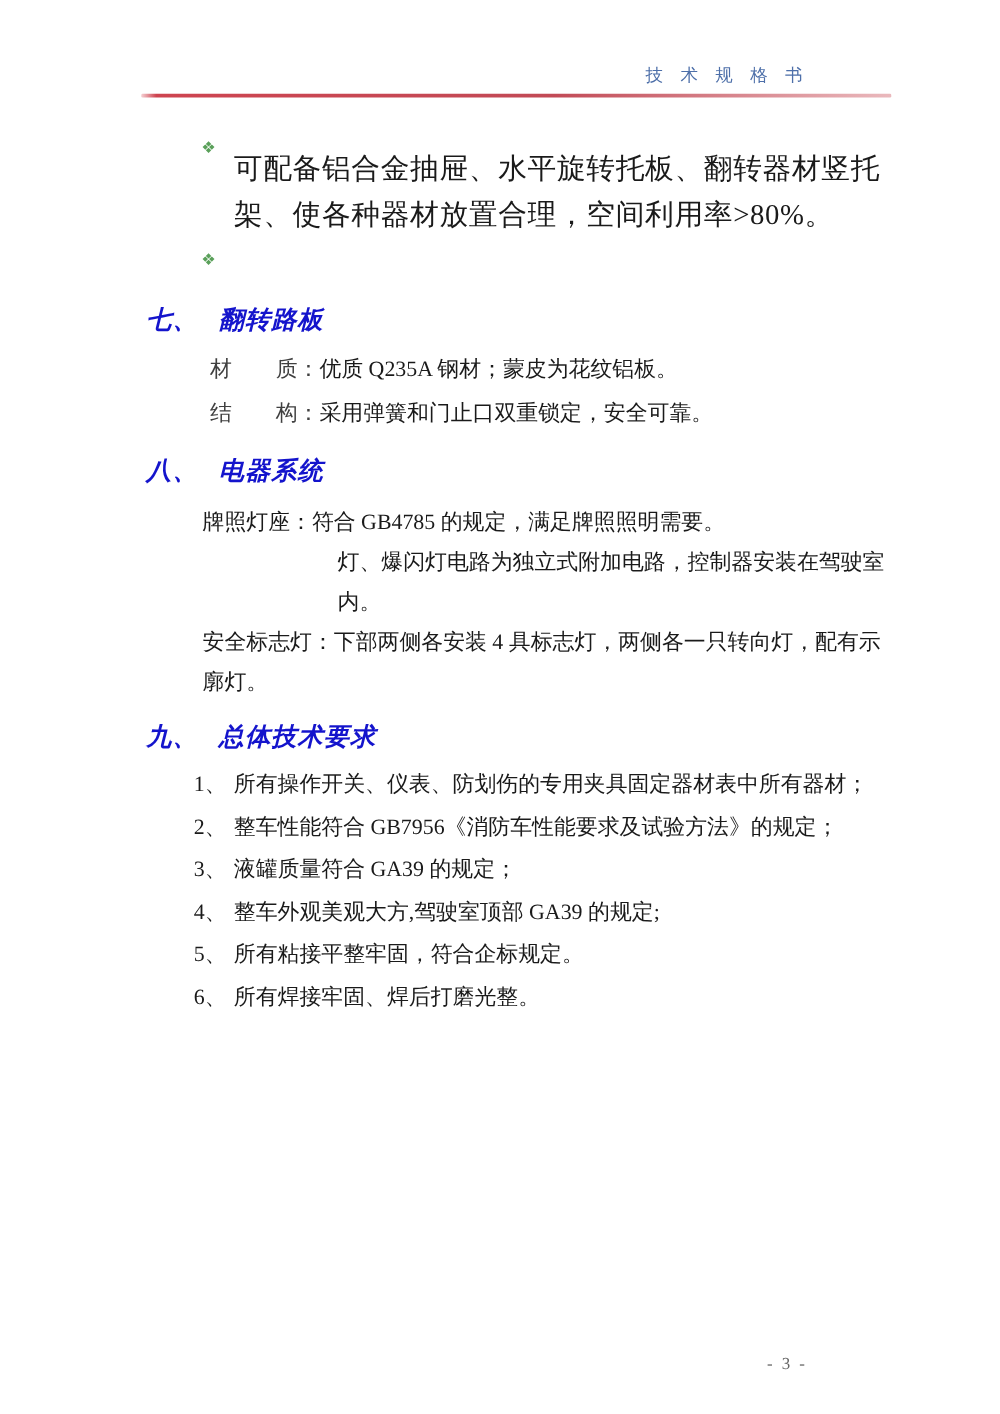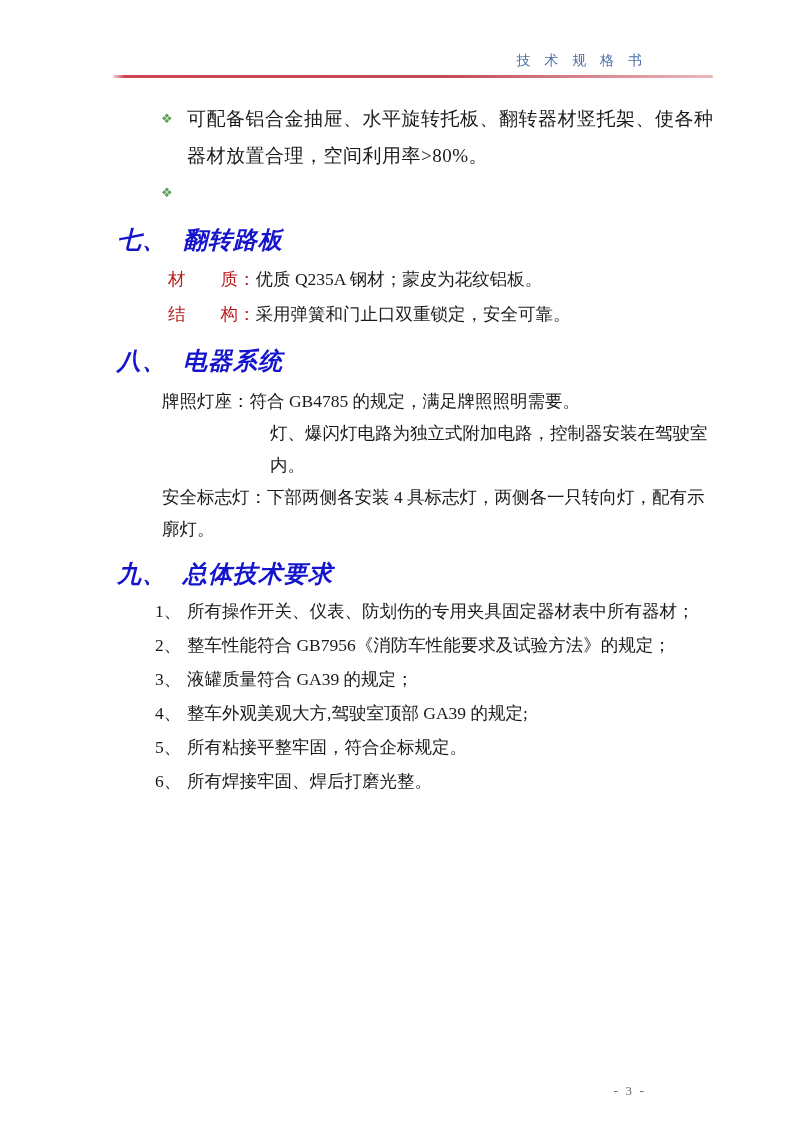--- a/index.html
+++ b/index.html
@@ -45,40 +45,41 @@
     flex: 0 0 26px;
     color: #5aa05a;
     font-family: "DejaVu Sans", sans-serif;
     font-size: 13px;
     line-height: 37px;
     padding-left: 46px;
     box-sizing: content-box;
   }
   .bullet-text {
     flex: 1;
-    font-size: 19px;
+    font-size: 23px;
     line-height: 37px;
     letter-spacing: 0.5px;
+    margin-top: 16px;
   }
   
   .section-heading {
     margin-top: 14px;
     margin-left: 2px;
-    font-size: 24px;
+    font-size: 20px;
     font-weight: bold;
     font-style: italic;
     color: #1414cc;
     line-height: 30px;
     letter-spacing: 1px;
   }
   .section-heading .sec-num { margin-right: 16px; }
   
   .entries { margin-top: 7px; margin-left: 53px; }
   .entry { font-size: 17.5px; line-height: 35px; }
-  .entry-label { color: #b91c1c; }
+  .entry-label { color: #404040; }
   
   .plain-lines { margin-top: 9px; margin-left: 47px; }
   .plain-line { font-size: 17.5px; line-height: 32px; }
   .plain-line.indented { padding-left: 108px; }
   
   .numbered { margin-top: 12px; margin-left: 40px; }
   .numbered-item { display: flex; margin-bottom: 14px; }
   .num-label { flex: 0 0 32px; font-size: 17.5px; line-height: 20px; }
   .num-text { flex: 1; font-size: 17.5px; line-height: 20px; }
   .page-number {

